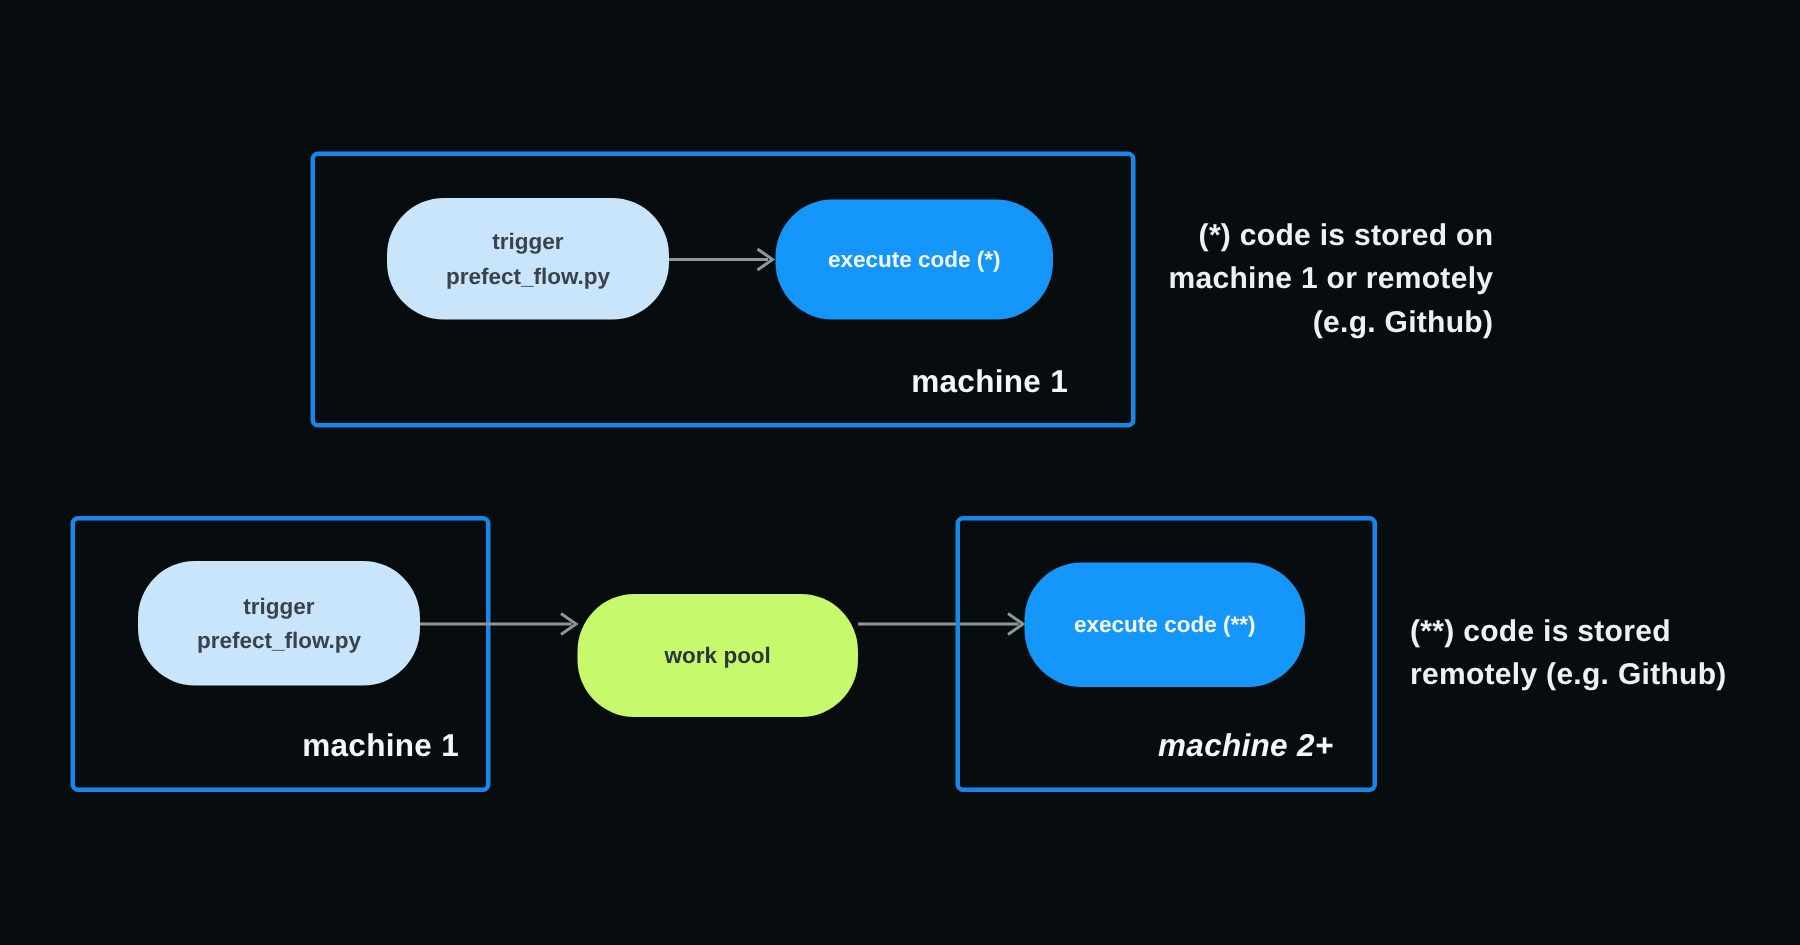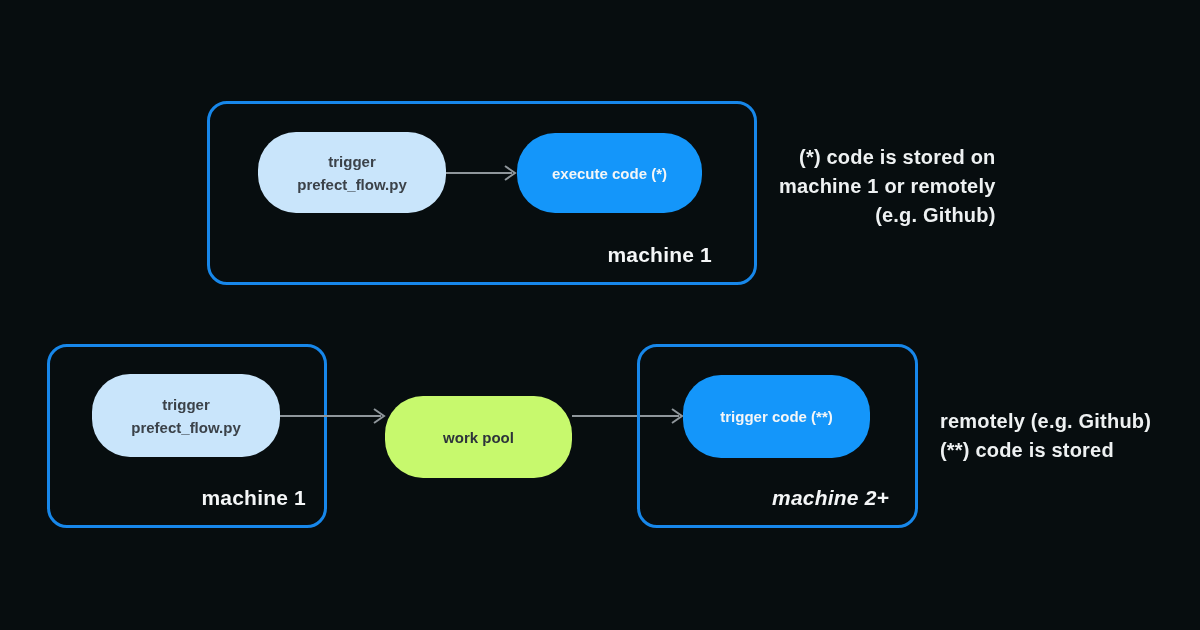--- a/index.html
+++ b/index.html
@@ -17,21 +17,21 @@
   body{
     font-family:"Liberation Sans","DejaVu Sans",sans-serif;
     width:1200px;height:630px;overflow:hidden;
   }
   .canvas{
     position:relative;width:1200px;height:630px;background:var(--bg);
   }
   .container{
     position:absolute;
     border:3px solid var(--accent-blue);
-    border-radius:20px;
+    border-radius:5px;
     background:transparent;
   }
   .container-label{
     position:absolute;
     color:var(--text-light);
     font-size:21px;font-weight:bold;letter-spacing:.2px;
   }
   .node{
     position:absolute;
     border-radius:38px;
@@ -99,21 +99,21 @@
   <svg class="arrow" style="left:572px;top:406px;" width="113" height="20">
     <line x1="0" y1="10" x2="107" y2="10" stroke="var(--arrow-gray)" stroke-width="2"></line>
     <polyline points="100,3 110,10 100,17" fill="none" stroke="var(--arrow-gray)" stroke-width="2"></polyline>
   </svg>
 
   <div class="container" style="left:637px;top:344px;width:281px;height:184px;">
     <div class="container-label" style="right:26px;bottom:15px;font-style:italic;">machine 2+</div>
   </div>
 
   <div class="node blue" style="left:683px;top:375px;width:187px;height:83px;">
-    <span>trigger code (**)</span>
+    <span>execute code (**)</span>
   </div>
 
   <div class="note" style="left:940px;top:407px;">
+    <div>(**) code is stored</div>
     <div>remotely (e.g. Github)</div>
-    <div>(**) code is stored</div>
   </div>
 
 </div>
 
 </body></html>

